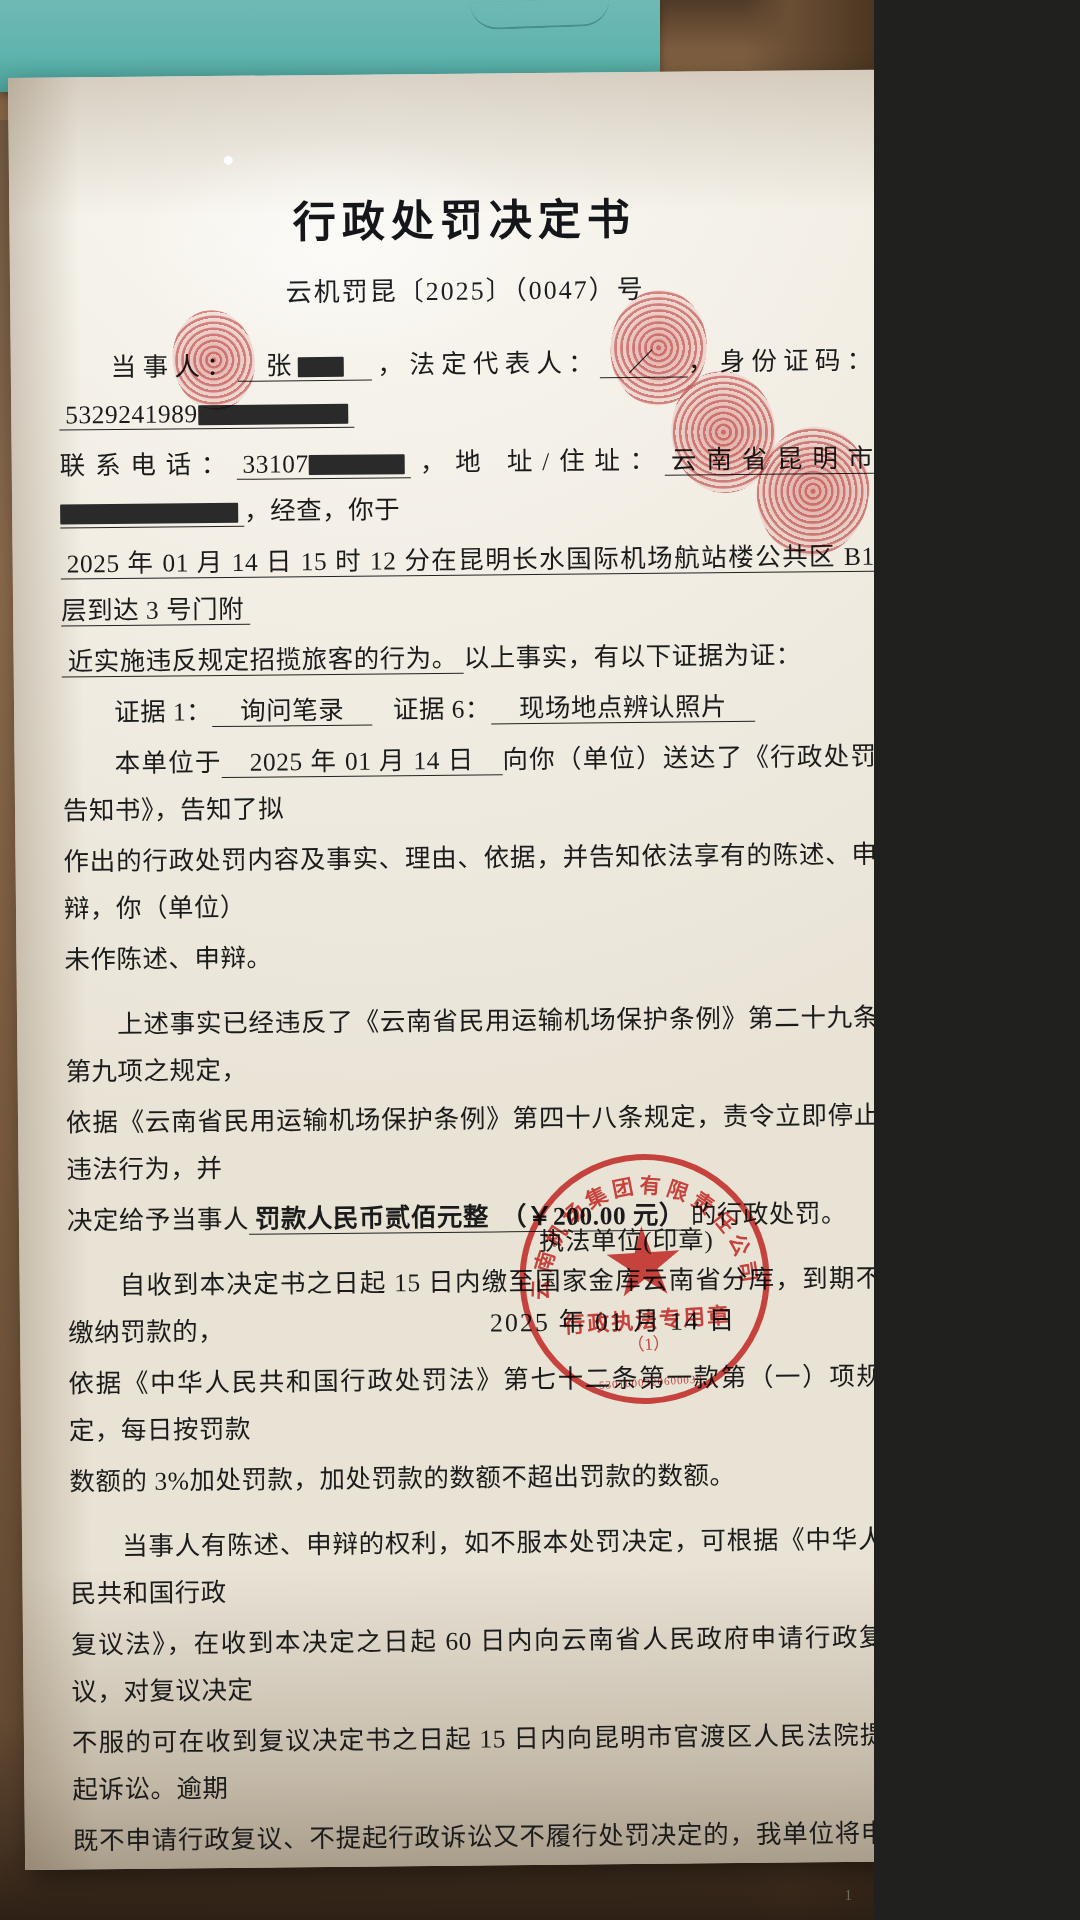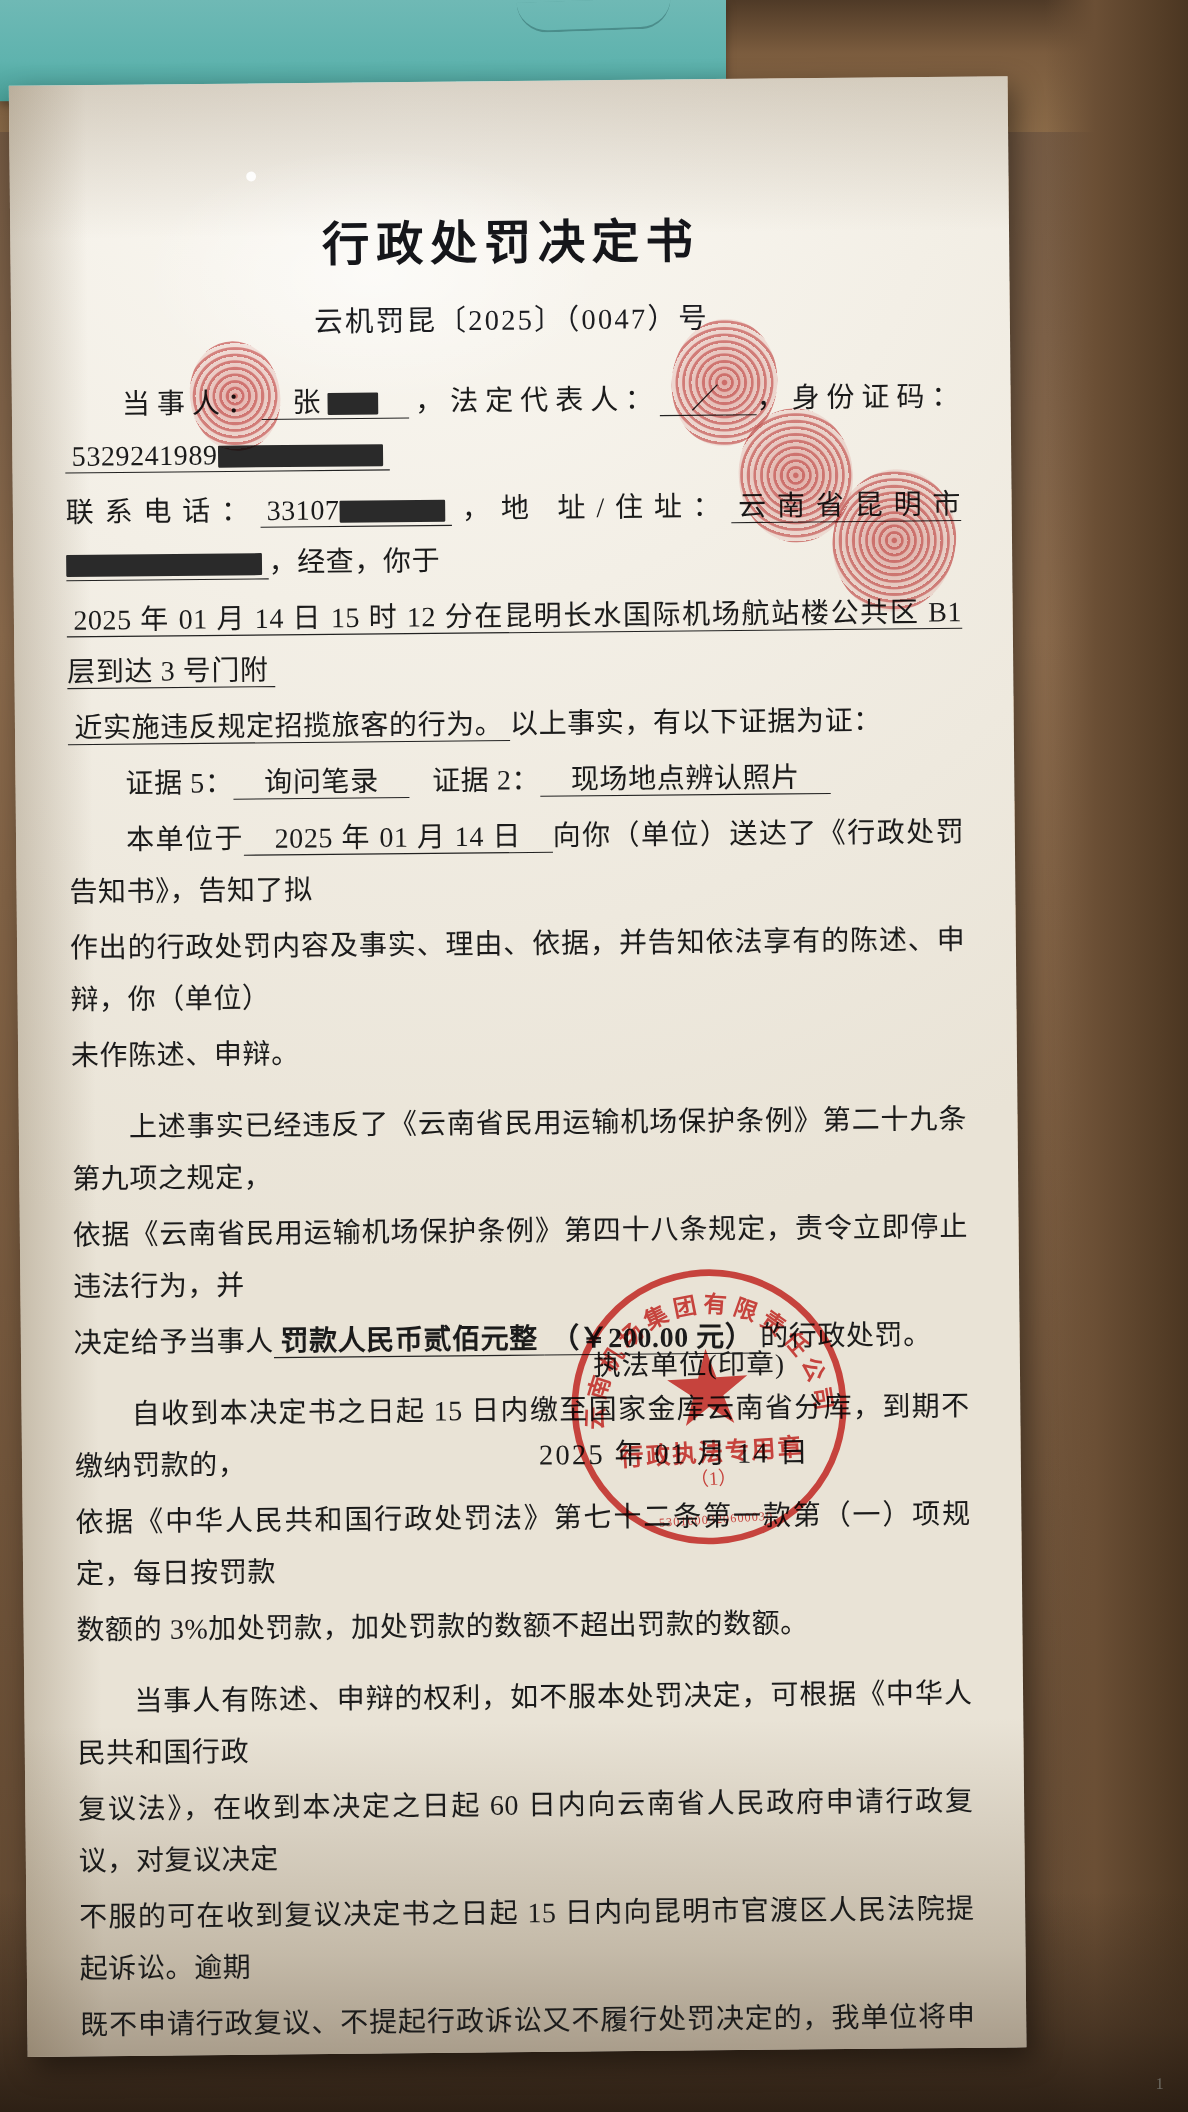--- a/index.html
+++ b/index.html
@@ -2,21 +2,21 @@
 <html lang="zh-CN"><head>
 <meta charset="utf-8">
 <style>
   html, body {
     margin: 0;
     padding: 0;
     background: #20201f;
   }
   #page {
     position: relative;
-    width: 1080px;
+    width: 874px;
     height: 1920px;
     overflow: hidden;
     font-family: "Liberation Serif", "DejaVu Serif", serif;
   }
 
   
   .bg-desk {
     position: absolute;
     inset: 0;
     background:
@@ -276,21 +276,21 @@
       </p>
 
       <p class="p">
         <span class="ul">2025 年 01 月 14 日 15 时 12 分在昆明长水国际机场航站楼公共区 B1 层到达 3 号门附</span>
       </p>
       <p class="p">
         <span class="ul">近实施违反规定招揽旅客的行为。</span><span>以上事实，有以下证据为证：</span>
       </p>
 
       <p class="p indent">
-        <span>证据 5：</span><span class="ul-wide">询问笔录</span>&nbsp;&nbsp;&nbsp;<span>证据 2：</span><span class="ul-wide">现场地点辨认照片</span>
+        <span>证据 1：</span><span class="ul-wide">询问笔录</span>&nbsp;&nbsp;&nbsp;<span>证据 6：</span><span class="ul-wide">现场地点辨认照片</span>
       </p>
 
       <p class="p indent">
         <span>本单位于</span><span class="ul-wide">2025 年 01 月 14 日</span><span>向你（单位）送达了《行政处罚告知书》，告知了拟</span>
       </p>
       <p class="p">作出的行政处罚内容及事实、理由、依据，并告知依法享有的陈述、申辩，你（单位）</p>
       <p class="p">未作陈述、申辩。</p>
 
       <p class="p indent" style="margin-top:18px">上述事实已经违反了《云南省民用运输机场保护条例》第二十九条第九项之规定，</p>
       <p class="p">依据《云南省民用运输机场保护条例》第四十八条规定，责令立即停止违法行为，并</p>

